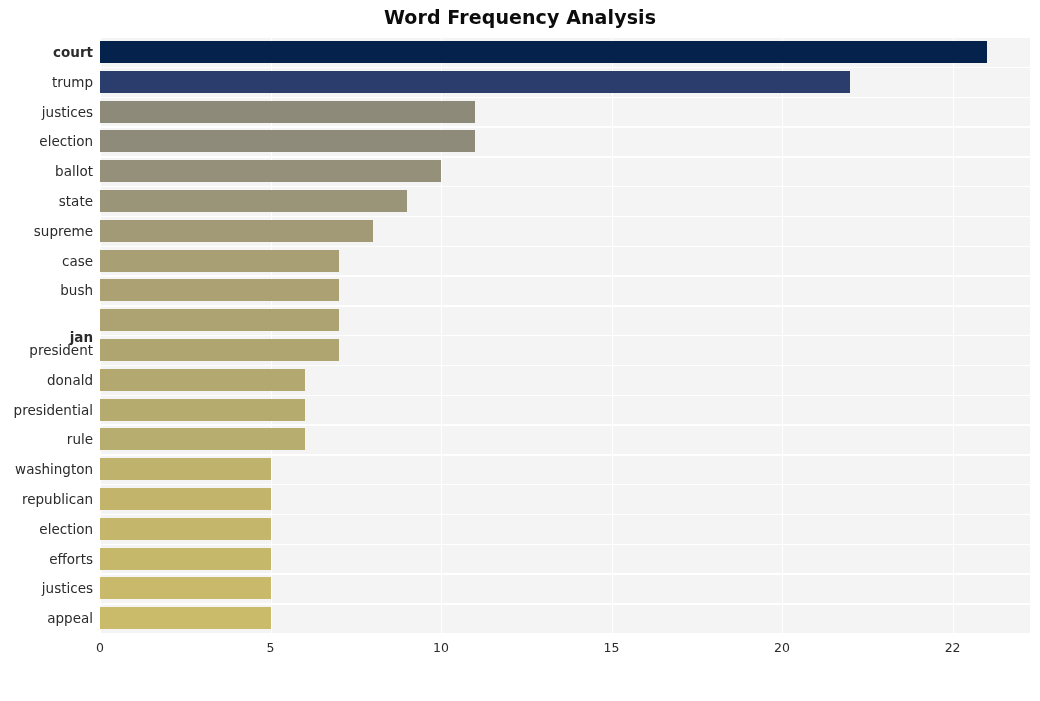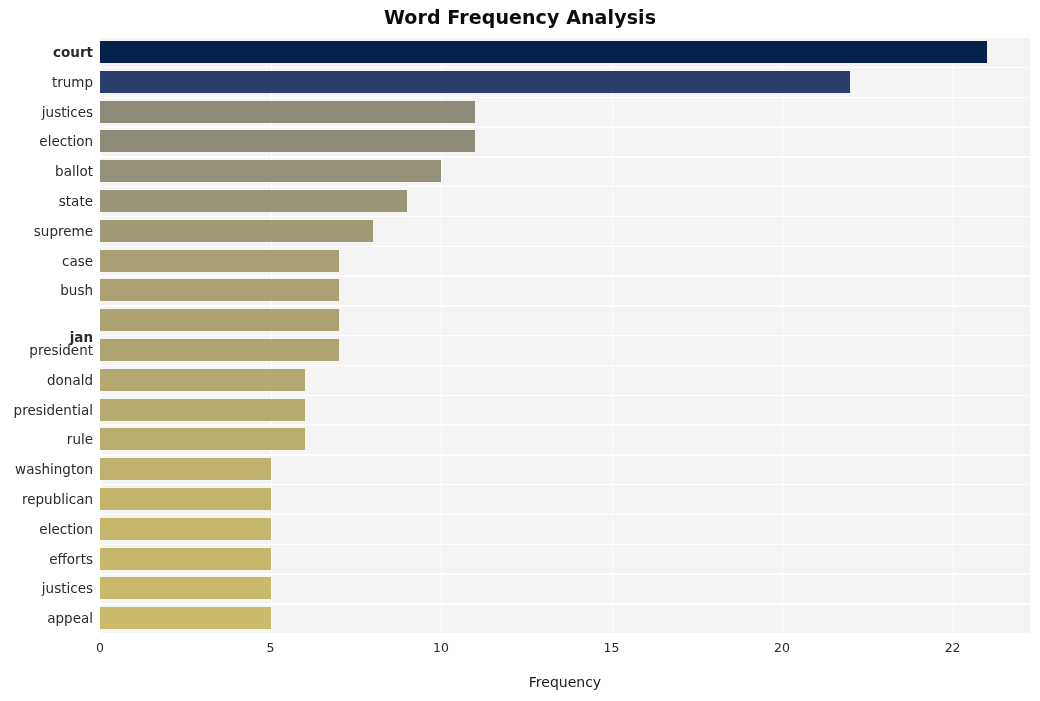--- a/index.html
+++ b/index.html
@@ -201,15 +201,14 @@
 
   <div id="xticks">
       <div class="xtick" style="left: 0px;">0</div>
       <div class="xtick" style="left: 170.517px;">5</div>
       <div class="xtick" style="left: 341.034px;">10</div>
       <div class="xtick" style="left: 511.551px;">15</div>
       <div class="xtick" style="left: 682.068px;">20</div>
       <div class="xtick" style="left: 852.585px;">22</div>
     </div>
 
-  <div id="xaxis-label">Frequency</div>
 
 </div>
 
 </body></html>

